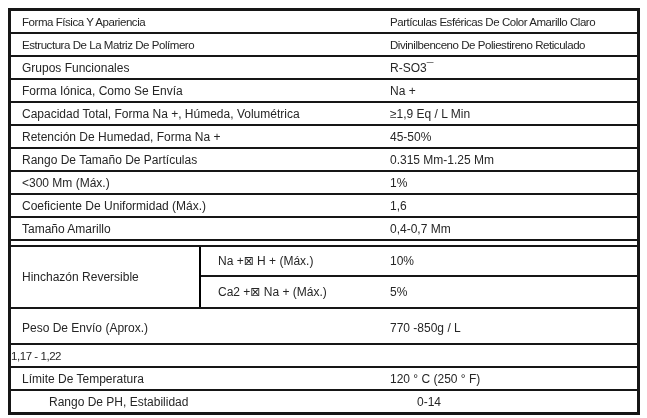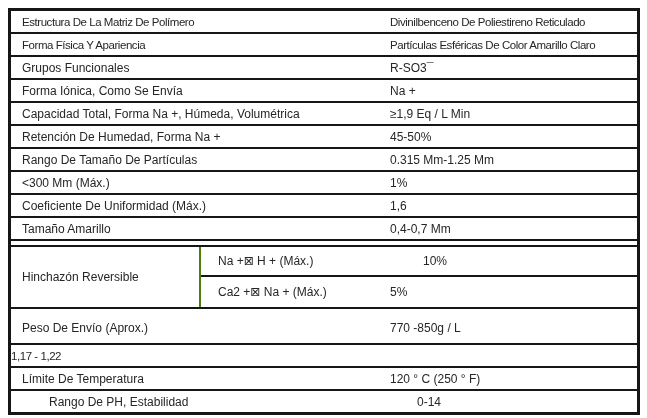--- a/index.html
+++ b/index.html
@@ -42,55 +42,55 @@
   .merged {
     display: flex;
     align-items: stretch;
     margin: 4px 0 4px 0;
     border-top: 2px solid #161616;
     border-bottom: 2px solid #161616;
   }
   .merged-label-cell {
     width: 190px;
     flex-shrink: 0;
-    border-right: 2px solid #4d7c0f;
+    border-right: 2px solid #000000;
     display: flex;
     align-items: center;
     padding-left: 11px;
     font-size: 12px;
     white-space: nowrap;
   }
   .merged-right { flex: 1; display: flex; flex-direction: column; }
   .subrow {
     display: flex;
     align-items: center;
     height: 30px;
     font-size: 12px;
     white-space: nowrap;
   }
-  .subrow.first { border-bottom: 2px solid #161616; gap: 33px; }
+  .subrow.first { border-bottom: 2px solid #161616; }
   .subrow-label {
     width: 189px;
     padding-left: 17px;
     flex-shrink: 0;
     overflow: hidden;
   }
   .subrow-value { flex: 1; overflow: hidden; }
 </style>
 </head>
 <body>
 
 <div class="spec-table">
     <div class="row cond">
+      <div class="cell-label">Forma Física Y Apariencia</div>
+      <div class="cell-value">Partículas Esféricas De Color Amarillo Claro</div>
+    </div>
+    <div class="row cond">
       <div class="cell-label">Estructura De La Matriz De Polímero</div>
       <div class="cell-value">Divinilbenceno De Poliestireno Reticulado</div>
-    </div>
-    <div class="row cond">
-      <div class="cell-label">Forma Física Y Apariencia</div>
-      <div class="cell-value">Partículas Esféricas De Color Amarillo Claro</div>
     </div>
     <div class="row">
       <div class="cell-label">Grupos Funcionales</div>
       <div class="cell-value">R-SO3¯</div>
     </div>
     <div class="row">
       <div class="cell-label">Forma Iónica, Como Se Envía</div>
       <div class="cell-value">Na +</div>
     </div>
     <div class="row">

